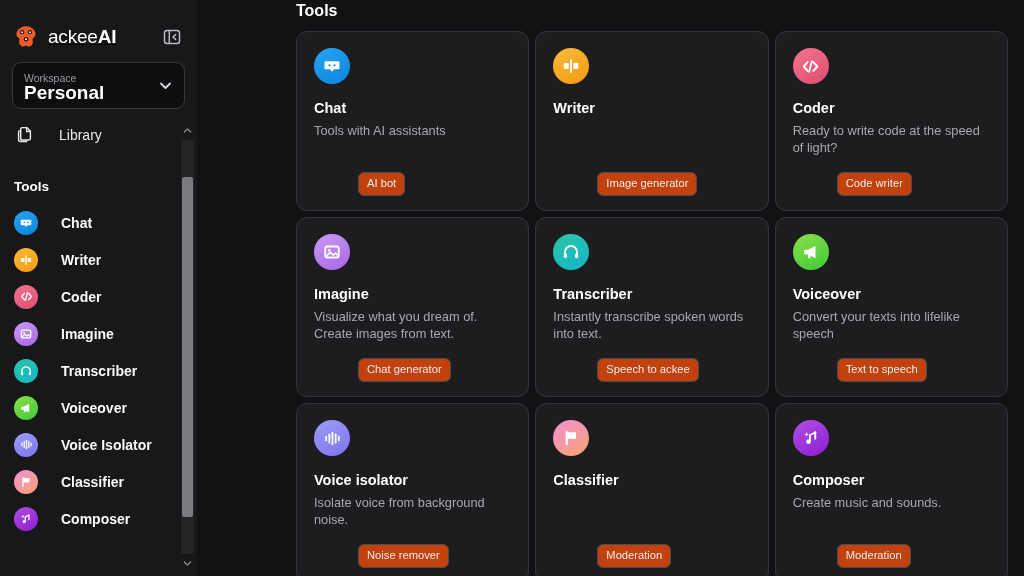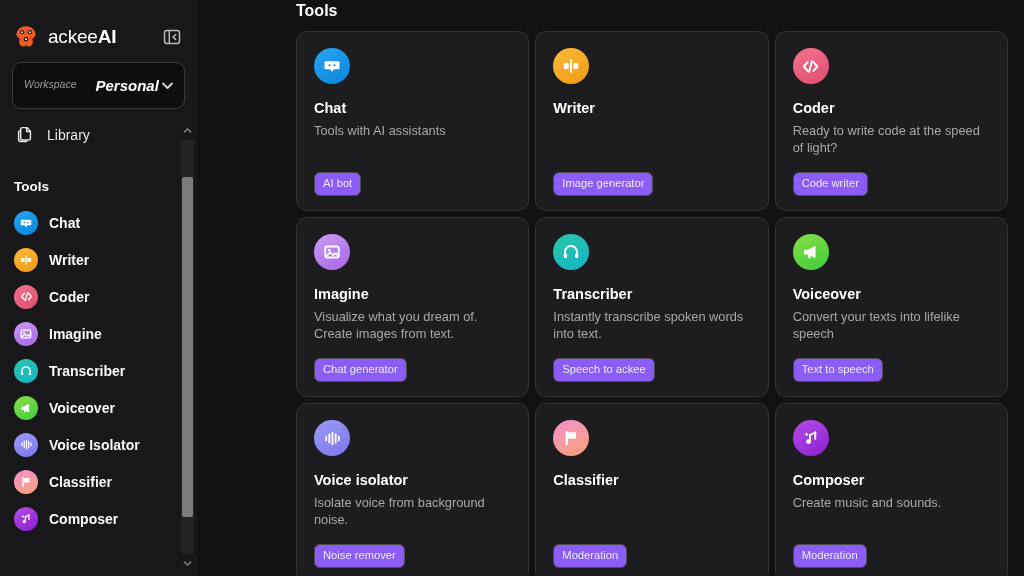--- a/index.html
+++ b/index.html
@@ -30,20 +30,21 @@
     position: relative;
     overflow: hidden;
   }
 
   .sb-header {
     height: 58px;
     display: flex;
     align-items: center;
     padding: 16px 14px 0 12px;
     gap: 8px;
+    text-decoration: underline;
   }
 
   .logo-mark {
     width: 28px; height: 28px;
     flex: 0 0 28px;
     display: flex; align-items: center; justify-content: center;
   }
 
   .logo-text {
     font-size: 19px;
@@ -66,38 +67,38 @@
     margin: 4px 12px 0 12px;
     height: 47px;
     border: 1px solid #3a3a3d;
     border-radius: 9px;
     background: #0e0e10;
     display: flex;
     align-items: center;
     padding: 0 10px 0 11px;
     cursor: pointer;
   }
-  .ws-texts { display: flex; flex-direction: row; gap: 19px; font-style: italic; }
+  .ws-texts { display: flex; flex-direction: column; gap: 1px; }
   .ws-label { font-size: 10.5px; color: #9b9b9f; line-height: 12px; }
-  .ws-value { font-size: 15px; color: #ffffff; font-weight: 700; line-height: 15px; }
+  .ws-value { font-size: 19px; color: #ffffff; font-weight: 700; line-height: 15px; }
   .ws-chev { margin-left: auto; display:flex; align-items:center; }
 
   .sb-scroll {
     position: absolute;
     top: 116px;
     left: 0;
     width: 197px;
     bottom: 0;
     overflow: hidden;
   }
 
   .nav-row {
     display: flex;
     align-items: center;
-    gap: 11px;
+    gap: 23px;
     height: 37px;
     padding: 0 12px 0 14px;
     cursor: pointer;
   }
   .nav-row .nav-label {
     font-size: 14px;
     color: #e9e9ec;
     font-weight: 400;
     white-space: nowrap;
   }
@@ -218,26 +219,27 @@
     line-height: 17px;
     margin-top: 5px;
     max-width: 212px;
   }
 
   .card-tag {
     margin-top: auto;
     align-self: flex-start;
     border: 1px solid #4a4a50;
     border-radius: 6px;
-    background: #8b5cf6;
+    background: #c2410c;
     color: #ececf0;
     font-size: 11.2px;
     line-height: 13px;
     padding: 4px 8px 5px 8px;
     white-space: nowrap;
+    margin-left: 44px;
   }
 </style>
 </head>
 <body>
 
 <div id="app">
 
   <aside id="sidebar">
 
     <div class="sb-header">

